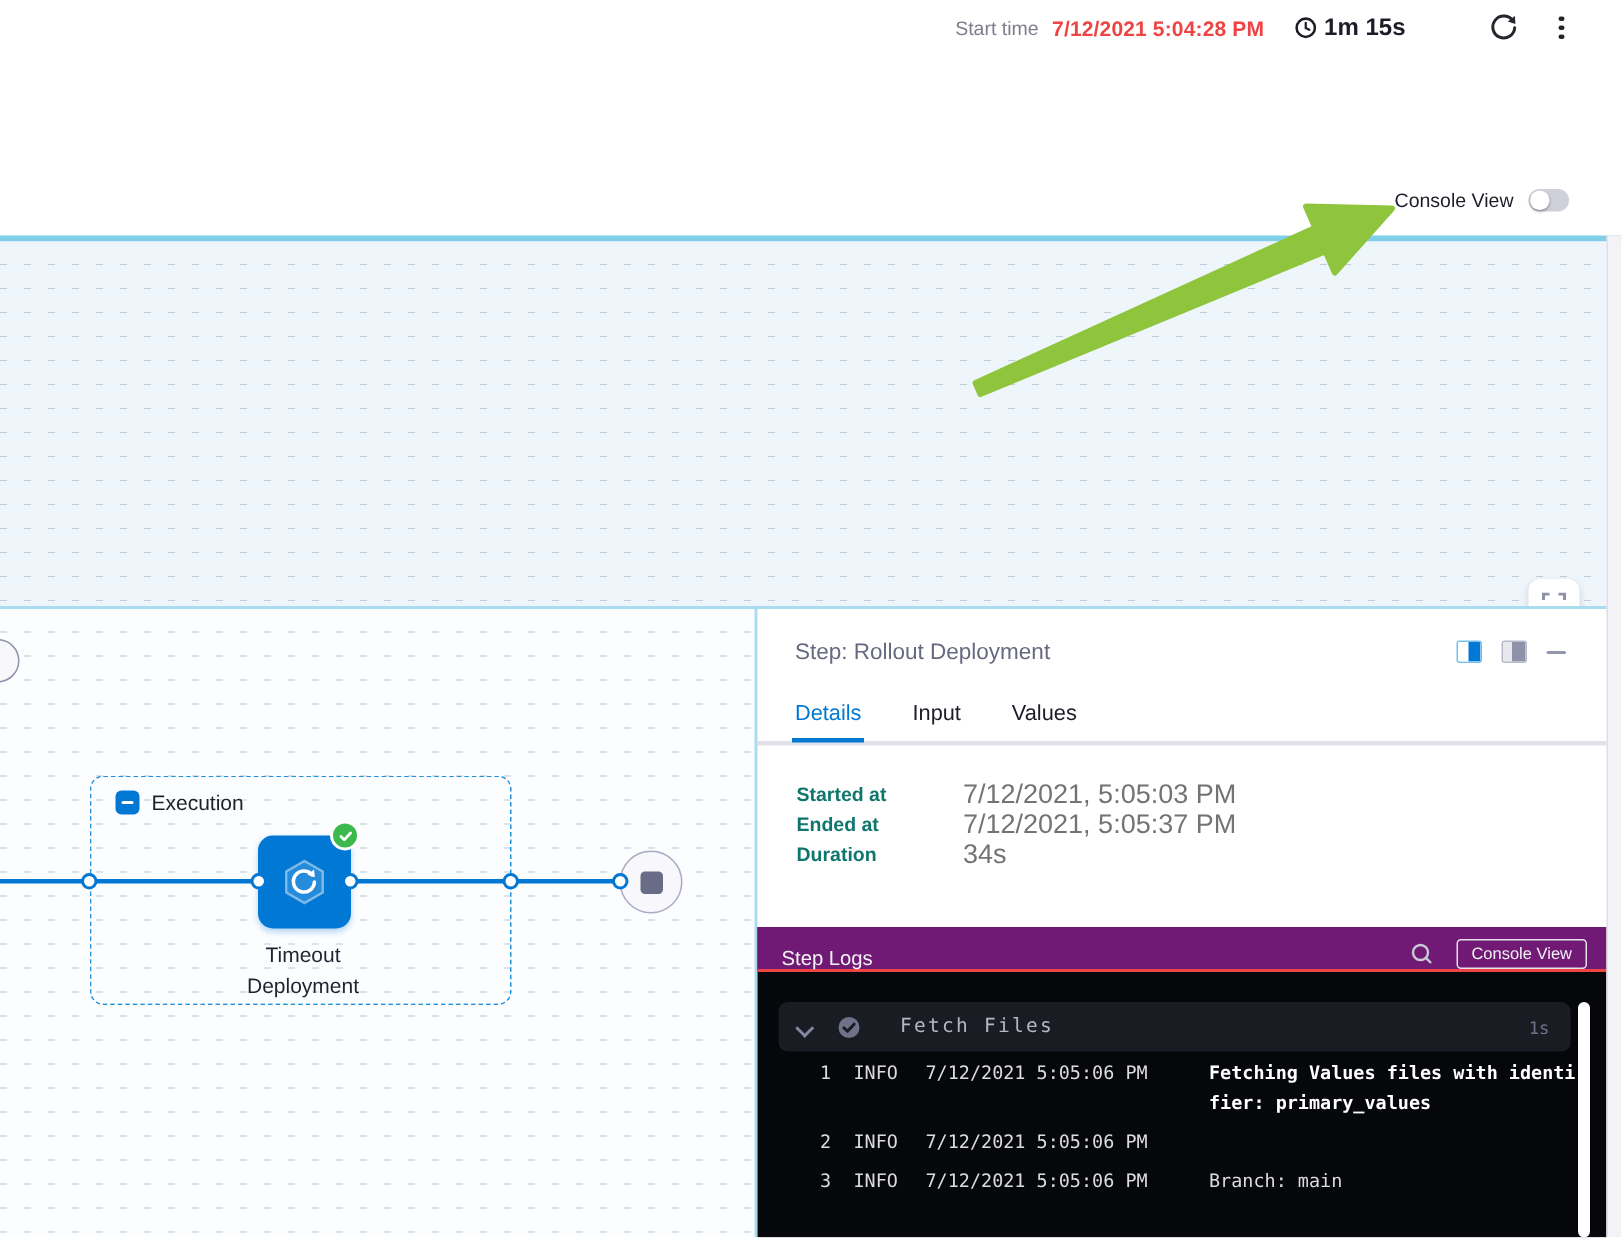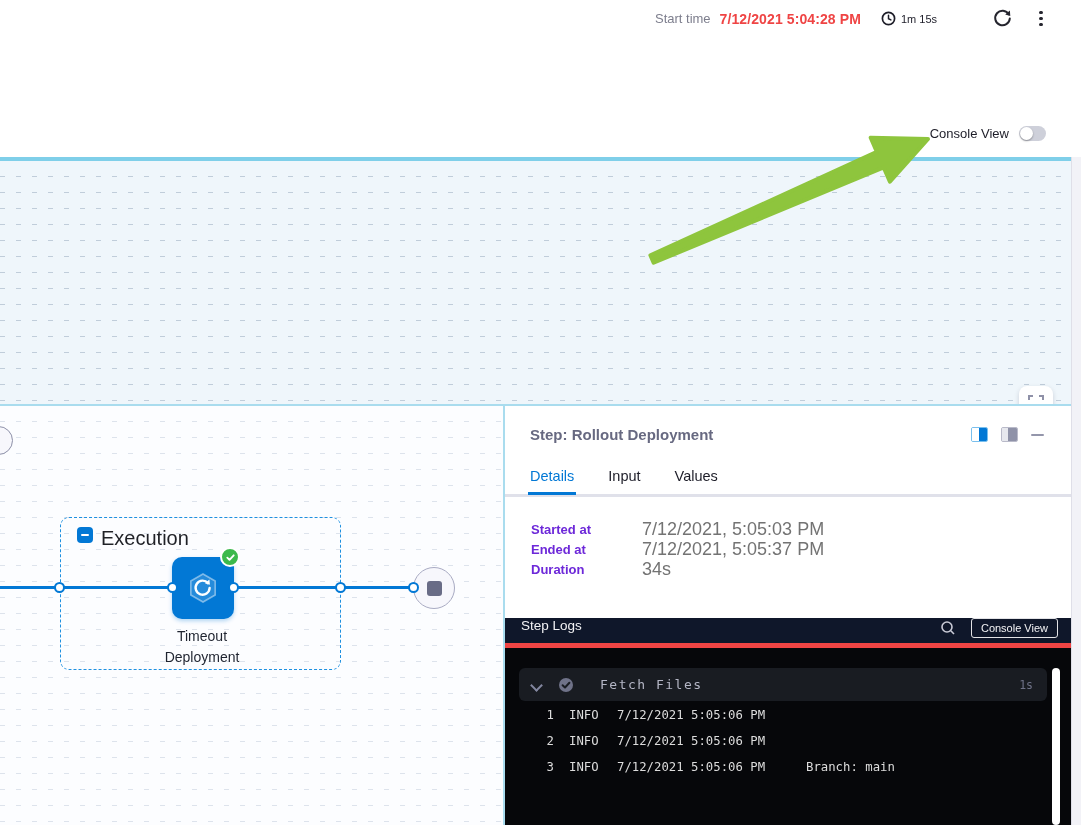--- a/index.html
+++ b/index.html
@@ -5,21 +5,21 @@
   * { margin:0; padding:0; box-sizing:border-box; }
   body { font-family:"Liberation Sans", sans-serif; background:#ffffff; }
   .screen { position:relative; width:1081px; height:825px; background:#fff; overflow:hidden; }
 
   
   .topbar { position:absolute; left:0; top:0; width:1081px; height:137px; background:#fff; border-bottom:1px solid #e7e7ec; }
   .topbar-right { position:absolute; right:33px; top:9px; display:flex; align-items:center; }
   .st-label { font-size:13px; color:#7d7e8d; margin-right:9px; }
   .st-value { font-size:14px; font-weight:700; color:#ef4444; letter-spacing:.1px; }
   .dur-wrap { display:flex; align-items:center; margin-left:20px; }
-  .dur-text { font-size:11px; font-weight:400; color:#1d1d28; margin-left:5px; }
+  .dur-text { font-size:16px; font-weight:700; color:#1d1d28; margin-left:5px; }
   .icon-btn { background:none; border:none; cursor:pointer; display:flex; align-items:center; justify-content:center; padding:0; }
   .refresh-btn { margin-left:56px; }
   .kebab-btn { margin-left:22px; width:14px; height:18px; flex-direction:column; gap:2.5px; }
   .kebab-dot { width:3.5px; height:3.5px; border-radius:50%; background:#25252e; }
 
   
   .subbar { position:absolute; left:0; top:112px; width:1081px; height:45px; background:#fff; }
   .console-toggle-wrap { position:absolute; right:35px; top:14px; display:flex; align-items:center; }
   .console-label { font-size:13px; color:#1d1d28; margin-right:10px; }
   .toggle { position:relative; width:27px; height:15px; border-radius:8px; background:#ced0da; cursor:pointer; }
@@ -44,56 +44,56 @@
   
   .zoom-controls { position:absolute; left:1019px; top:225px; width:34px; z-index:10; }
   .zc-btn { width:34px; height:34px; background:#fff; border:none; border-radius:8px; box-shadow:0 2px 5px rgba(40,41,61,.18); display:flex; align-items:center; justify-content:center; cursor:pointer; }
 
   
   .edge-line { position:absolute; left:0; top:586px; width:413px; height:3px; background:#0278d5; z-index:2; }
   .connector { position:absolute; width:11px; height:11px; border-radius:50%; background:#fff; border:2.4px solid #0278d5; top:582px; z-index:5; }
   .exec-box { position:absolute; left:60px; top:517px; width:281px; height:153px; border:1.6px dashed #1e90e0; border-radius:9px; z-index:3; }
   .exec-chip { position:absolute; left:16px; top:9px; width:16px; height:16px; background:#0278d5; border-radius:4px; display:flex; align-items:center; justify-content:center; cursor:pointer; }
   .exec-chip-minus { width:8px; height:2px; background:#fff; border-radius:1px; }
-  .exec-label { position:absolute; left:40px; top:9px; font-size:20px; color:#1f2126; }
+  .exec-label { position:absolute; left:40px; top:9px; font-size:14px; color:#1f2126; }
   .step-node { position:absolute; left:172px; top:557px; width:62px; height:62px; background:#0278d5; border-radius:10px; z-index:4; display:flex; align-items:center; justify-content:center; cursor:pointer; box-shadow:0 2px 4px rgba(2,120,213,.3); }
   .node-badge { position:absolute; left:220px; top:547px; width:20px; height:20px; border-radius:50%; background:#3cb94c; border:2px solid #fff; z-index:6; display:flex; align-items:center; justify-content:center; }
   .node-label { position:absolute; left:147px; top:626px; width:110px; text-align:center; font-size:14px; line-height:21px; color:#1f2430; z-index:4; }
   .stop-node { position:absolute; left:413px; top:567px; width:42px; height:42px; border-radius:50%; background:#f7f7fc; border:1.6px solid #a9abc3; z-index:4; display:flex; align-items:center; justify-content:center; cursor:pointer; }
   .stop-square { width:15px; height:15px; background:#696c86; border-radius:3px; }
   .partial-node { position:absolute; left:-16px; top:426px; width:29px; height:29px; border-radius:50%; background:#f7f7fc; border:1.6px solid #8d90a8; z-index:3; }
 
   
   .step-panel { position:absolute; left:503px; top:406px; width:568px; height:419px; background:#fff; border-left:2px solid #a9dcee; }
-  .sp-title { position:absolute; left:25px; top:20px; font-size:15px; font-weight:700; color:#676981; }
+  .sp-title { position:absolute; left:25px; top:20px; font-size:15px; font-weight:400; color:#676981; }
   .sp-icons { position:absolute; right:26px; top:21px; display:flex; align-items:center; gap:13px; }
   .layout-icon { width:17px; height:15px; display:flex; border-radius:2px; overflow:hidden; cursor:pointer; }
   .layout-icon.active { border:1.5px solid #79bfed; }
   .layout-icon.active .li-l { background:#fff; width:45%; }
   .layout-icon.active .li-r { background:#0278d5; width:55%; }
   .layout-icon.inactive { border:1.5px solid #b9bac9; background:#e7e8ee; }
   .layout-icon.inactive .li-l { background:#e7e8ee; width:40%; }
   .layout-icon.inactive .li-r { background:#8f92a8; width:60%; }
   .minimize-btn { width:14px; height:14px; background:none; border:none; cursor:pointer; position:relative; }
   .minimize-btn::after { content:""; position:absolute; left:0; top:6px; width:13px; height:2px; background:#9496ab; border-radius:1px; }
 
   .sp-tabs { position:absolute; left:25px; top:62px; display:flex; gap:34px; }
   .sp-tab { font-size:14.5px; color:#1d1d28; background:none; border:none; cursor:pointer; padding:0 0 9px 0; position:relative; }
   .sp-tab.active { color:#0278d5; }
   .sp-tab.active::after { content:""; position:absolute; left:-2px; right:-2px; bottom:-2px; height:3.5px; background:#0278d5; z-index:2; }
   .sp-tabs-divider { position:absolute; left:0; top:88px; width:100%; height:2.5px; background:#e0e1ea; }
 
   .sp-details { position:absolute; left:26px; top:113px; }
   .sp-row { display:flex; height:20px; align-items:center; }
-  .sp-row-label { width:111px; font-size:13px; font-weight:600; color:#6d28d9; }
+  .sp-row-label { width:111px; font-size:13px; font-weight:600; color:#0f766e; }
   .sp-row-value { font-size:18px; font-weight:400; color:#737373; }
 
   
   .step-logs { position:absolute; left:0px; top:212px; width:566px; height:207px; background:#06070a; }
-  .sl-header { position:absolute; left:0; top:0; width:100%; height:30px; background:#0f172a; border-bottom:5px solid #ef4444; display:flex; align-items:flex-start; }
+  .sl-header { position:absolute; left:0; top:0; width:100%; height:30px; background:#701a75; border-bottom:2px solid #ef4444; display:flex; align-items:flex-end; }
   .sl-title { font-size:13.5px; color:#f2f2f4; margin-left:16px; }
   .sl-right { position:absolute; right:13px; display:flex; align-items:center; gap:15px; }
   .sl-search { background:none; border:none; cursor:pointer; display:flex; }
   .sl-console-btn { background:none; border:1px solid #e3e3e6; border-radius:3px; color:#f2f2f4; font-size:11px; padding:3px 9px; cursor:pointer; font-family:"Liberation Sans", sans-serif; }
 
   .log-section { position:absolute; left:14px; top:50px; width:528px; height:33px; background:#191c22; border-radius:6px; display:flex; align-items:center; cursor:pointer; }
   .ls-chevron { margin-left:12px; width:10px; height:10px; position:relative; }
   .ls-chevron::after { content:""; position:absolute; left:1px; top:1px; width:7px; height:7px; border-right:2px solid #8387a0; border-bottom:2px solid #8387a0; transform:rotate(45deg); }
   .ls-check { margin-left:17px; display:flex; }
   .ls-name { margin-left:26px; font-family:"DejaVu Sans Mono", monospace; font-size:13px; letter-spacing:1.5px; color:#b4b6c5; }
@@ -272,20 +272,21 @@
         </span>
         <span class="ls-name">Fetch Files</span>
         <span class="ls-dur">1s</span>
       </div>
 
       <div class="log-list">
         <div class="log-row">
           <span class="ln">1</span>
           <span class="lvl">INFO</span>
           <span class="ltime">7/12/2021 5:05:06 PM</span>
+          <span class="lmsg msg-bold">Fetching Values files with identifier: primary_values</span>
         </div>
         <div class="log-row">
           <span class="ln">2</span>
           <span class="lvl">INFO</span>
           <span class="ltime">7/12/2021 5:05:06 PM</span>
         </div>
         <div class="log-row">
           <span class="ln">3</span>
           <span class="lvl">INFO</span>
           <span class="ltime">7/12/2021 5:05:06 PM</span>

